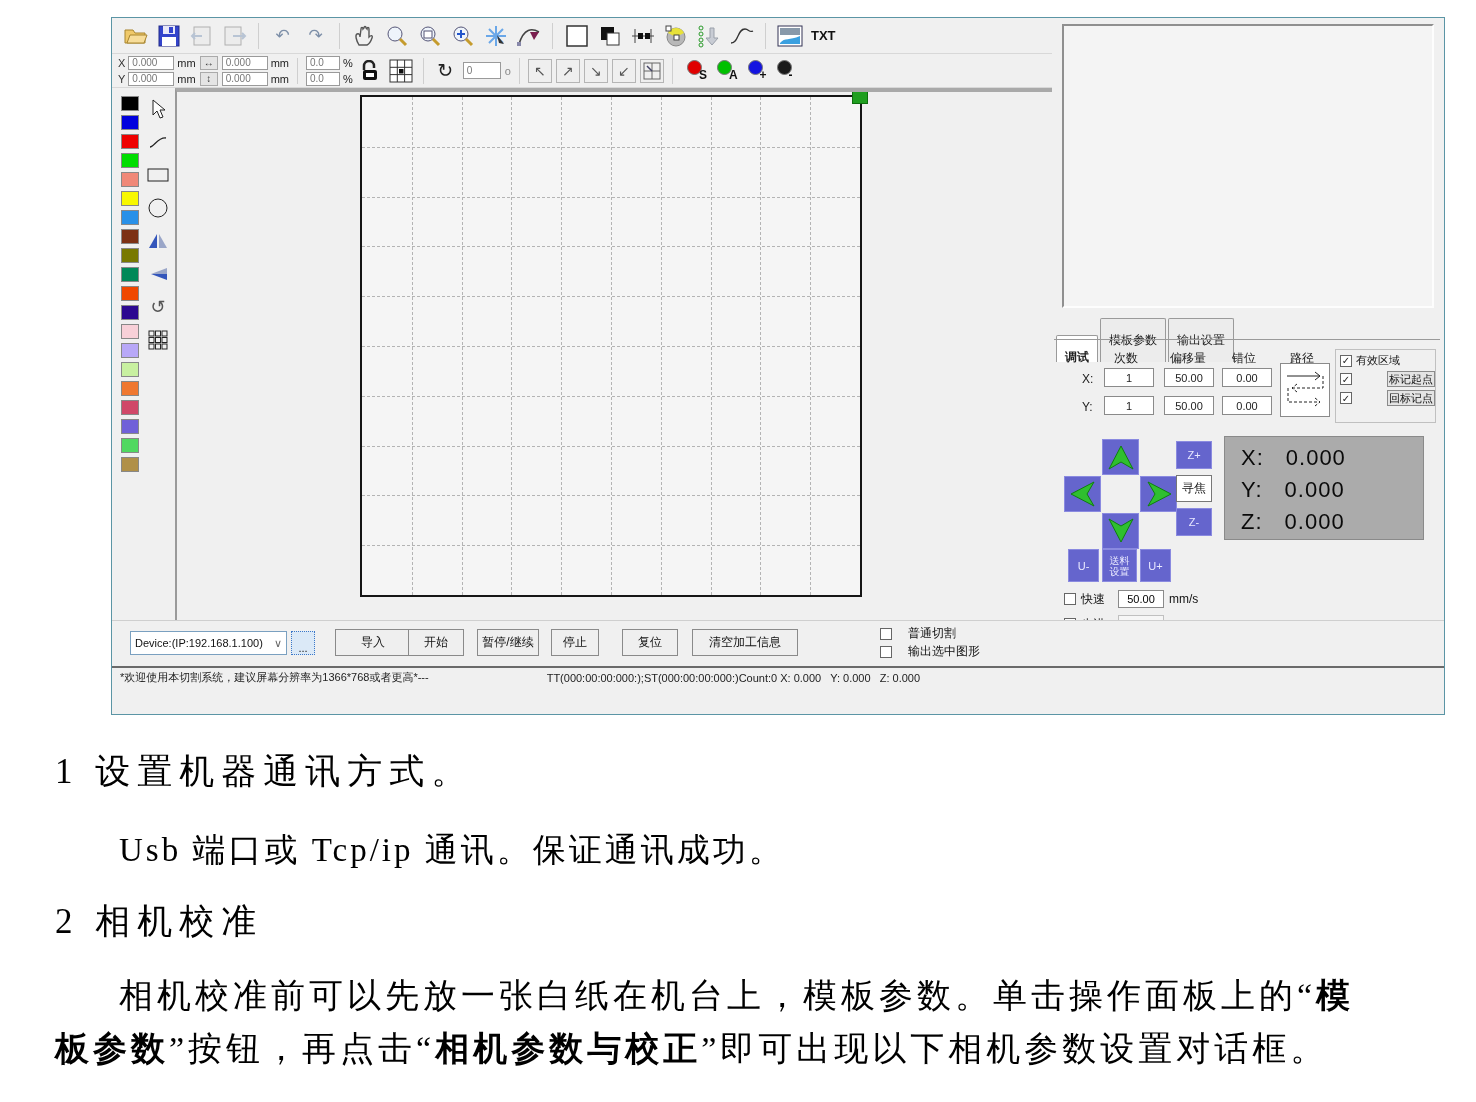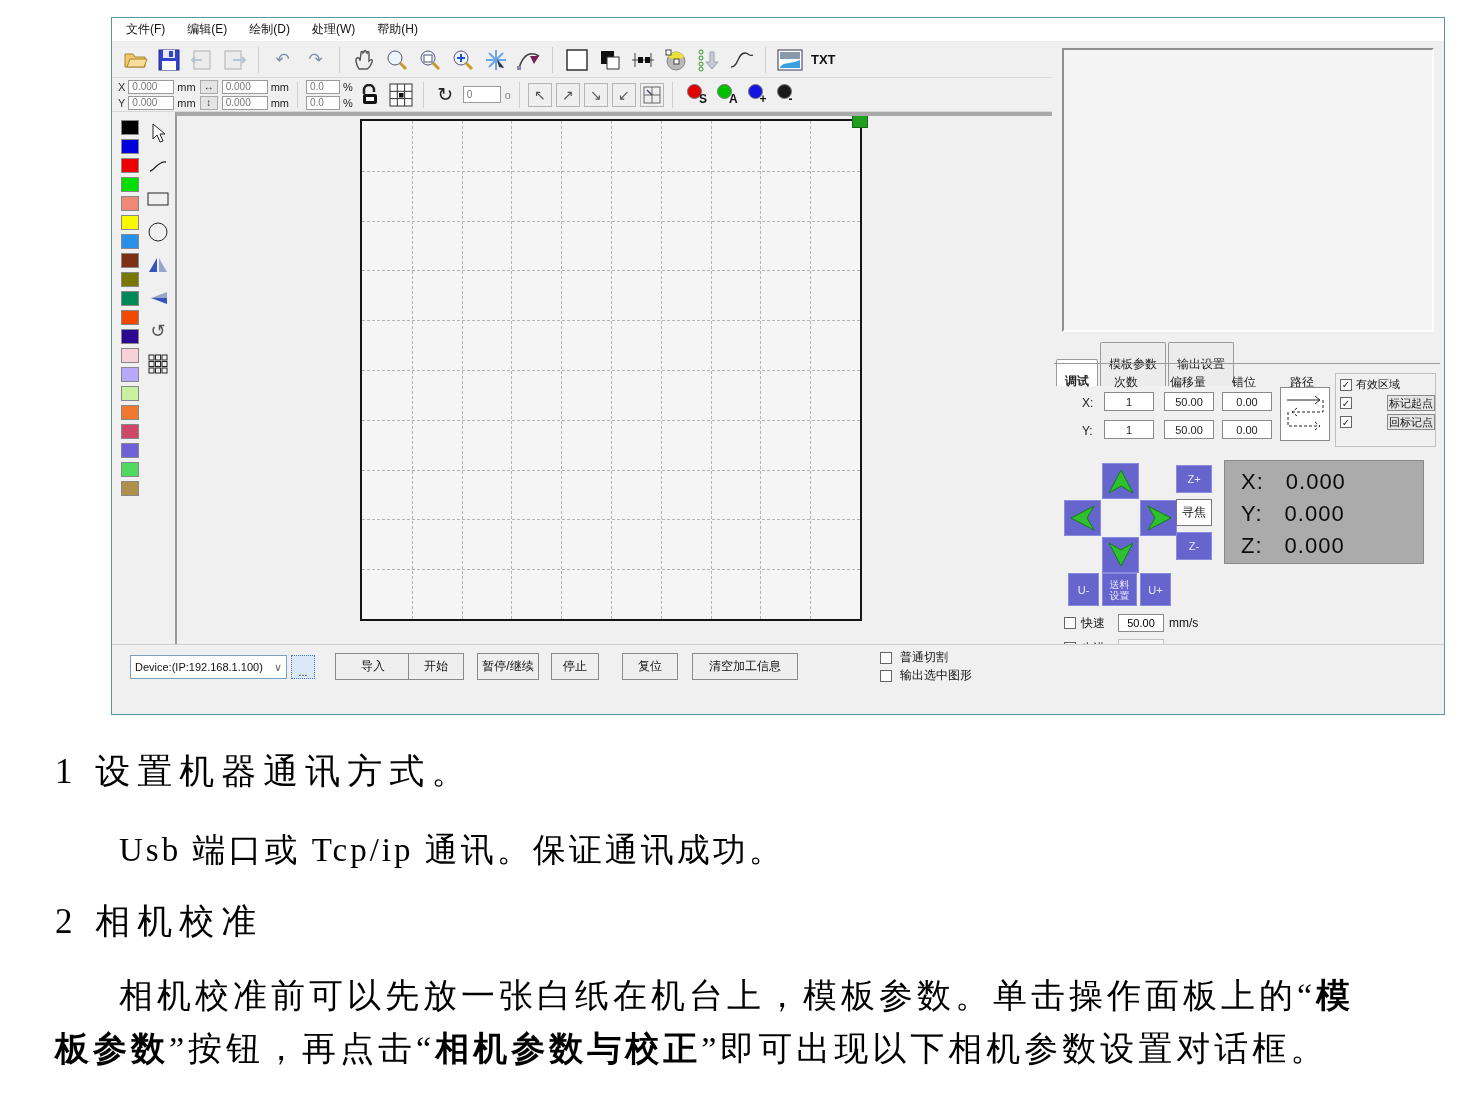--- a/index.html
+++ b/index.html
@@ -93,47 +93,40 @@
 
   
   .controlbar { height:46px; border-top:1px solid #cfcfcf; position:relative; background:#f0f0f0; }
   .device-sel { position:absolute; left:18px; top:10px; width:157px; height:24px; background:#fff;
                 border:1px solid #7aa0c0; display:flex; align-items:center; font-size:11px; padding:0 4px;
                 justify-content:space-between; color:#111; }
   .more-btn { position:absolute; left:179px; top:10px; width:24px; height:24px; background:#dbe9f7;
               border:1px dotted #3c78c8; font-size:11px; display:flex; align-items:flex-end; justify-content:center; }
   .cbtn { position:absolute; top:8px; height:27px; background:#efefef; border:1px solid #8a8a8a;
           font-size:12px; display:flex; align-items:center; justify-content:center; color:#111; }
-  .opt { position:absolute; display:flex; align-items:center; gap:8px; font-size:12px; }
+  .opt { position:absolute; display:flex; align-items:center; gap:16px; font-size:12px; }
 
   
   .statusbar { height:21px; border-top:2px solid #6a6a6a; background:#f0f0f0; display:flex;
                align-items:center; font-size:11px; color:#222; }
   .statusbar .sl { margin-left:8px; white-space:pre; }
   .statusbar .sr { margin-left:118px; white-space:pre; }
 
   
   .doc { position:absolute; left:0; top:715px; width:1476px; font-family:"Liberation Serif","DejaVu Serif",serif; color:#000; }
   .h-line { position:absolute; font-size:35px; letter-spacing:7px; white-space:nowrap; }
   .p-line { position:absolute; font-size:33px; letter-spacing:3px; white-space:nowrap; }
   .p2 { font-size:34px; letter-spacing:4px; }
   .bold { font-weight:bold; }
 </style>
 </head>
 <body>
 
 <div class="app">
 
-  <div class="menubar">
-    <span>文件(F)</span>
-    <span>编辑(E)</span>
-    <span>绘制(D)</span>
-    <span>处理(W)</span>
-    <span>帮助(H)</span>
-  </div>
 
   <div class="body-row">
     <div class="left-stack">
 
       <div class="toolbar1">
         <span class="tbtn">
           <svg width="24" height="20">
               <path d="M1 17 L1 4 L9 4 L11 7 L21 7 L21 17 Z" fill="#f0c96a" stroke="#a8852f"></path>
               <path d="M3 17 L6 9 L23 9 L20 17 Z" fill="#f7dd9a" stroke="#a8852f"></path>
             </svg>
@@ -570,20 +563,24 @@
     <div class="opt" style="left:768px;top:4px">
       <span class="chk"></span>
       <span>普通切割</span>
     </div>
     <div class="opt" style="left:768px;top:22px">
       <span class="chk"></span>
       <span>输出选中图形</span>
     </div>
   </div>
 
+  <div class="statusbar">
+    <span class="sl">*欢迎使用本切割系统，建议屏幕分辨率为1366*768或者更高*---</span>
+    <span class="sr">TT(000:00:00:000:);ST(000:00:00:000:)Count:0 X: 0.000   Y: 0.000   Z: 0.000</span>
+  </div>
 </div>
 
 <div class="doc">
   <div class="h-line" style="left:55px;top:33px">1 设置机器通讯方式。</div>
   <div class="p-line" style="left:119px;top:113px">Usb 端口或 Tcp/ip 通讯。保证通讯成功。</div>
   <div class="h-line" style="left:55px;top:183px">2 相机校准</div>
   <div class="p-line p2" style="left:119px;top:258px">
     <span>相机校准前可以先放一张白纸在机台上，模板参数。单击操作面板上的“</span><span class="bold">模</span>
   </div>
   <div class="p-line p2" style="left:55px;top:311px">

